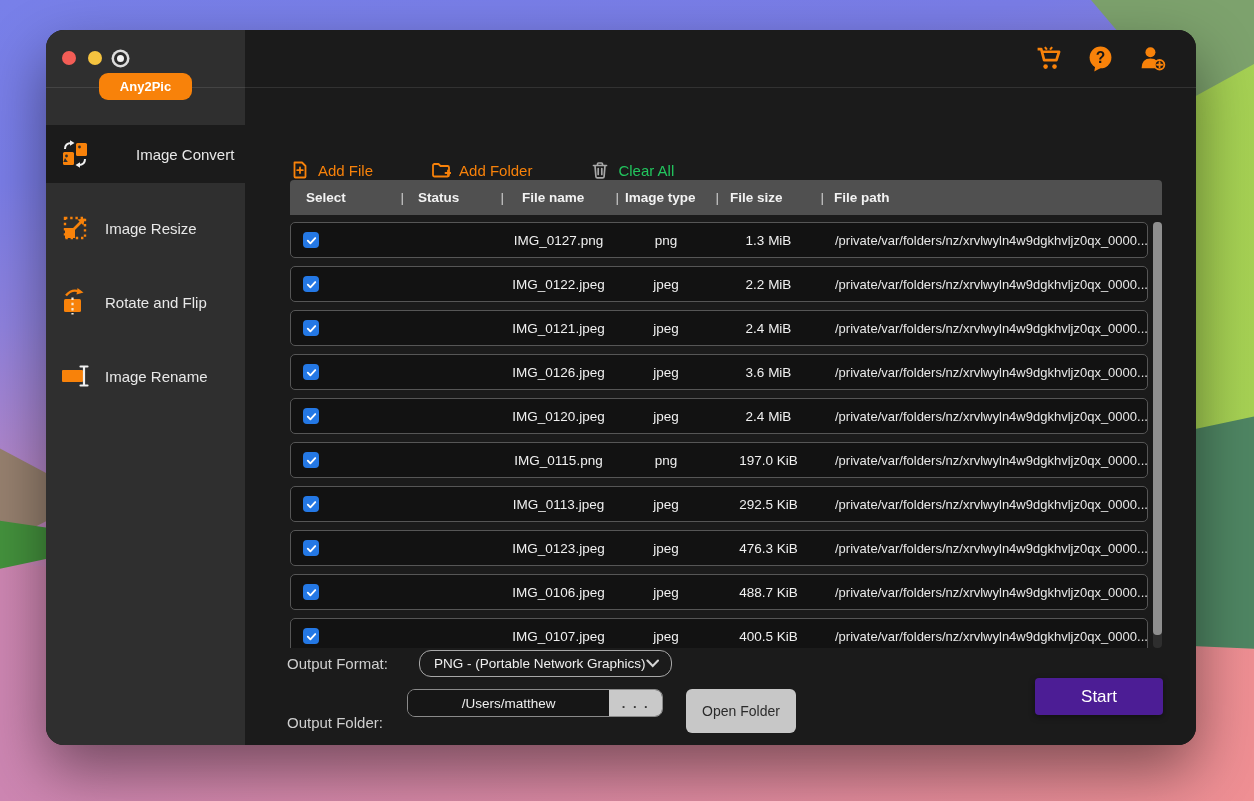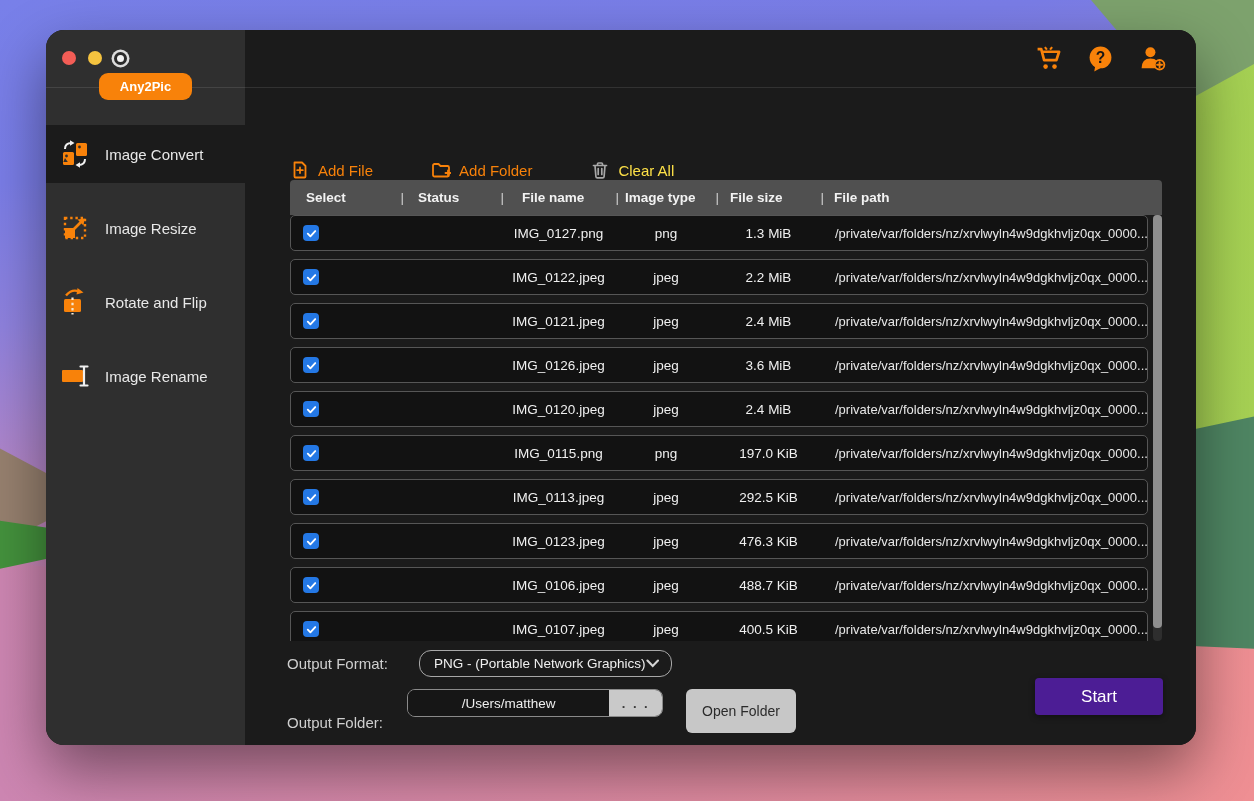--- a/index.html
+++ b/index.html
@@ -33,44 +33,44 @@
   .light.zoomb { width:13px; height:13px; background:#f2f2f2; border:3px solid #2a2a2a; box-shadow:0 0 0 2.5px #dcdcdc; }
 
   
   .badge { position:absolute; left:53px; top:43px; width:93px; height:27px; z-index:7;
     background:#F8820A; border-radius:9px; color:#fff; font-size:13px; font-weight:bold;
     display:flex; align-items:center; justify-content:center; }
 
   
   .nav { position:absolute; top:95px; left:0; width:100%; }
   .nav-item { height:58px; margin-bottom:16px; display:flex; align-items:center; padding-left:14px; cursor:default; }
-  .nav-item.active { background:#1b1b1b; }
+  .nav-item.active { background:#1b1b1b;gap:31px; }
   .nav-icon { width:30px; height:30px; flex:0 0 30px; }
   .nav-label { margin-left:15px; color:#e8e8e8; font-size:15px; }
 
   
   .tb-icons { position:absolute; top:0; right:0; height:57px; display:flex; align-items:center; gap:25px; padding-right:30px; z-index:6; }
   .tb-icon { width:27px; height:27px; }
 
   
   .toolbar { position:absolute; top:88px; left:45px; height:30px; display:flex; align-items:center; gap:58px;margin-top:37px; }
   .tool-btn { display:flex; align-items:center; gap:8px; font-size:15px; color:#F8820A; cursor:default; }
-  .tool-btn.gray { color:#fde047; }
+  .tool-btn.gray { color:#22c55e; }
   .tool-icon { width:20px; height:20px; }
 
   
   .table { position:absolute; top:150px; left:45px; width:872px; }
   .thead { height:35px; background:#505050; border-radius:4px 4px 0 0;
     display:grid; grid-template-columns:110px 100px 115px 100px 105px 1fr; align-items:center;
     color:#f2f2f2; font-size:13.5px; font-weight:bold; }
   .th { position:relative; padding-left:16px; white-space:nowrap; }
   .th .pipe { position:absolute; right:-4px; top:0; font-weight:400; color:#d0d0d0; }
   .th.c2 { padding-left:18px; } .th.c3 { padding-left:22px; } .th.c4 { padding-left:10px; }
   .th.c5 { padding-left:15px; } .th.c6 { padding-left:14px; }
-  .tbody { position:relative; height:426px; overflow:hidden; }
+  .tbody { position:relative; height:426px; overflow:hidden; margin-top:7px; }
   .rows { margin-right:14px; }
   .trow { height:36px; margin-bottom:8px; background:#121212; border:1px solid #565656; border-radius:5px;
     display:grid; grid-template-columns:110px 100px 115px 100px 105px 1fr; align-items:center;
     color:#f0f0f0; font-size:13.5px; }
   .cell-select { padding-left:12px; }
   .checkbox { width:16px; height:16px; background:#2478E5; border-radius:4px; display:flex; align-items:center; justify-content:center; }
   .cell-center { text-align:center; white-space:nowrap; }
   .cell-path { padding-left:14px; font-size:13px; color:#e8e8e8; white-space:nowrap; overflow:hidden; }
   .scrollbar { position:absolute; right:0; top:0; height:100%; width:9px; background:#2e2e2e; border-radius:4px; }
   .scroll-thumb { position:absolute; top:0; left:0; width:100%; height:97%; background:#8f8f8f; border-radius:4px; }

